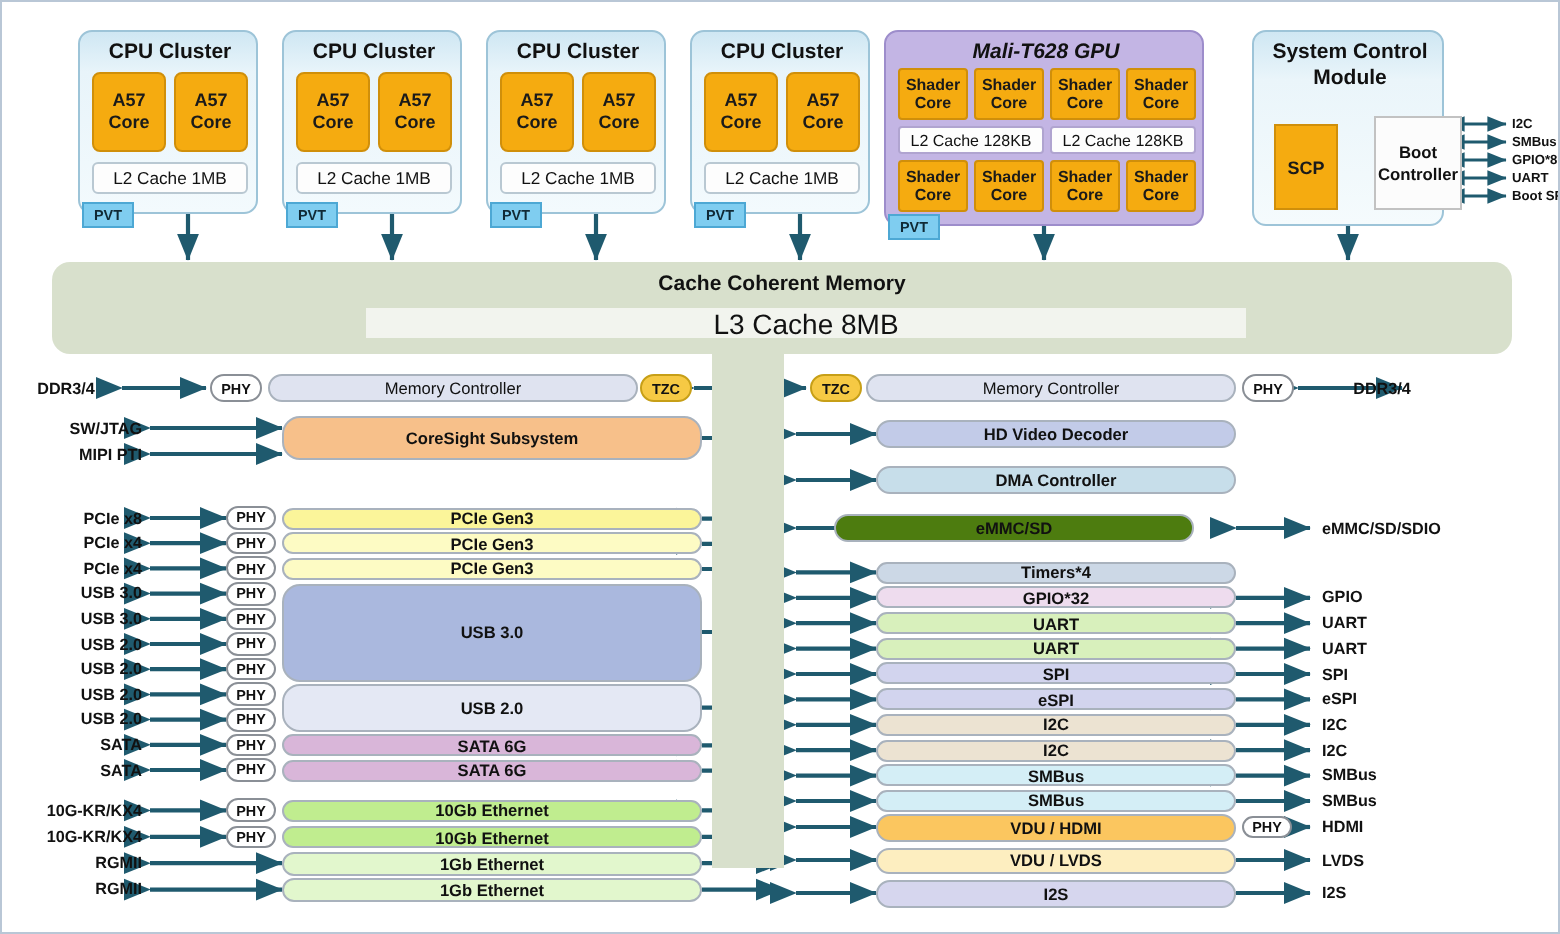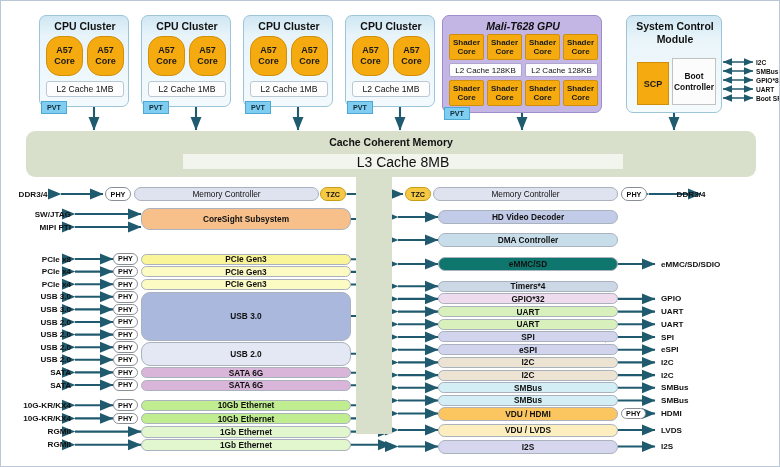--- a/index.html
+++ b/index.html
@@ -6,21 +6,21 @@
   body{font-family:"Liberation Sans",sans-serif;}
   #root{position:relative;width:780px;height:467px;background:#ffffff;
         border:1px solid #b9c7d6;box-sizing:border-box;overflow:hidden;}
   .abs{position:absolute;box-sizing:border-box;}
   .ctr{display:flex;align-items:center;justify-content:center;text-align:center;}
 
   
   .cluster{background:linear-gradient(180deg,#cfe7f3 0%,#e8f4fa 22%,#f3fafd 100%);
            border:1px solid #9dc4d8;border-radius:7px;}
   .cluster-title{font-size:10.5px;font-weight:bold;color:#111;}
-  .core{background:#f5ab10;border:1px solid #d08f0a;border-radius:14px;
+  .core{background:#f5ab10;border:1px solid #d08f0a;border-radius:4px;
         font-size:9px;font-weight:bold;color:#1a1a1a;line-height:1.18;}
   .l2{background:#fdfdfd;border:1px solid #b9c8d2;border-radius:3px;
       font-size:8.6px;color:#111;}
   .pvt{background:#7fcdf0;border:1px solid #4da8d4;font-size:7.2px;
        font-weight:bold;color:#102a36;}
 
   
   .gpu{background:#c3b5e4;border:1px solid #9d8dcb;border-radius:7px;}
   .gpu-title{font-size:10.5px;font-weight:bold;color:#111;font-style:italic;}
   .shader{background:#f5ab10;border:1px solid #d08f0a;border-radius:2px;
@@ -251,21 +251,21 @@
       </div>
   </div>
   <div class="abs ctr pvt" style="left:443px;top:106px;width:26px;height:13px;">PVT</div>
 
   <div class="abs scm" style="left:625px;top:14px;width:96px;height:98px;padding-left:32px;">
     <div class="abs ctr scm-title" style="left:0;top:4px;width:96px;height:26px;flex-direction:column;">
       <span>System Control</span>
       <span>Module</span>
     </div>
     <div class="abs ctr scp" style="left:10px;top:46px;width:32px;height:43px;">SCP</div>
-    <div class="abs ctr bootc" style="left:45px;top:42px;width:44px;height:47px;flex-direction:column;">
+    <div class="abs ctr bootc" style="left:60px;top:42px;width:44px;height:47px;flex-direction:column;">
       <span>Boot</span>
       <span>Controller</span>
     </div>
   </div>
   <div id="scm-signals">
       <div class="abs ctr sig l" style="left: 755px; top: 56px; width: 40px; height: 10px; justify-content: flex-start; font-size: 6.6px;">I2C</div>
       <div class="abs ctr sig l" style="left: 755px; top: 65px; width: 40px; height: 10px; justify-content: flex-start; font-size: 6.6px;">SMBus</div>
       <div class="abs ctr sig l" style="left: 755px; top: 74px; width: 40px; height: 10px; justify-content: flex-start; font-size: 6.6px;">GPIO*8</div>
       <div class="abs ctr sig l" style="left: 755px; top: 83px; width: 40px; height: 10px; justify-content: flex-start; font-size: 6.6px;">UART</div>
       <div class="abs ctr sig l" style="left: 755px; top: 92px; width: 40px; height: 10px; justify-content: flex-start; font-size: 6.6px;">Boot SPI</div>
@@ -328,21 +328,21 @@
       <div class="abs ctr blk" style="left: 140px; top: 411.8px; width: 210px; height: 11.6px; background: rgb(192, 237, 143);">10Gb Ethernet</div>
       <div class="abs ctr sig r" style="left: 4px; top: 424.6px; width: 66px; height: 12px; justify-content: flex-end;">RGMII</div>
       <div class="abs ctr blk" style="left: 140px; top: 425px; width: 210px; height: 11.6px; background: rgb(226, 247, 205);">1Gb Ethernet</div>
       <div class="abs ctr sig r" style="left: 4px; top: 437.8px; width: 66px; height: 12px; justify-content: flex-end;">RGMII</div>
       <div class="abs ctr blk" style="left: 140px; top: 438.2px; width: 210px; height: 11.6px; background: rgb(226, 247, 205);">1Gb Ethernet</div>
     </div>
 
   <div id="right-col">
       <div class="abs ctr blk" style="left: 437px; top: 209px; width: 180px; height: 14px; background: rgb(194, 203, 232);">HD Video Decoder</div>
       <div class="abs ctr blk" style="left: 437px; top: 232px; width: 180px; height: 14px; background: rgb(199, 222, 234);">DMA Controller</div>
-      <div class="abs ctr blk" style="left: 437px; top: 256px; width: 180px; height: 14px; background: #0f766e;">eMMC/SD</div>
+      <div class="abs ctr blk" style="left: 416px; top: 256px; width: 180px; height: 14px; background: #4d7c0f;">eMMC/SD</div>
       <div class="abs ctr sig l" style="left: 660px; top: 257px; width: 100px; height: 12px; justify-content: flex-start;">eMMC/SD/SDIO</div>
       <div class="abs ctr blk" style="left: 437px; top: 279.6px; width: 180px; height: 11.1px; background: rgb(204, 216, 230);">Timers*4</div>
       <div class="abs ctr blk" style="left: 437px; top: 292.3px; width: 180px; height: 11.1px; background: rgb(238, 220, 238);">GPIO*32</div>
       <div class="abs ctr sig l" style="left: 660px; top: 291.9px; width: 100px; height: 12px; justify-content: flex-start;">GPIO</div>
       <div class="abs ctr blk" style="left: 437px; top: 305px; width: 180px; height: 11.1px; background: rgb(216, 240, 188);">UART</div>
       <div class="abs ctr sig l" style="left: 660px; top: 304.6px; width: 100px; height: 12px; justify-content: flex-start;">UART</div>
       <div class="abs ctr blk" style="left: 437px; top: 317.7px; width: 180px; height: 11.1px; background: rgb(216, 240, 188);">UART</div>
       <div class="abs ctr sig l" style="left: 660px; top: 317.3px; width: 100px; height: 12px; justify-content: flex-start;">UART</div>
       <div class="abs ctr blk" style="left: 437px; top: 330.4px; width: 180px; height: 11.1px; background: rgb(210, 212, 238);">SPI</div>
       <div class="abs ctr sig l" style="left: 660px; top: 330px; width: 100px; height: 12px; justify-content: flex-start;">SPI</div>

